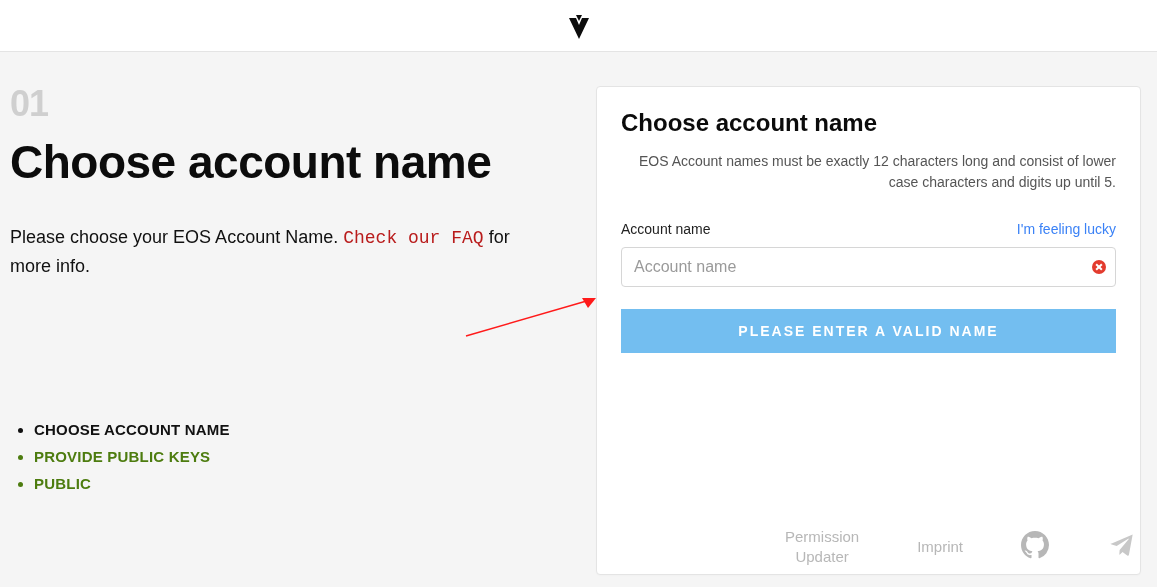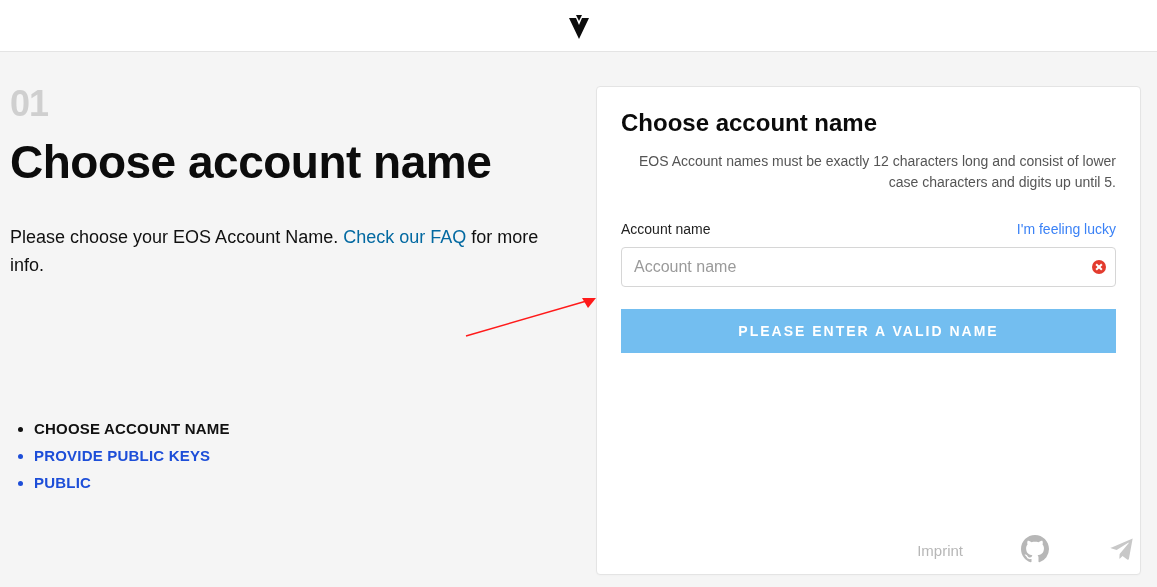--- a/index.html
+++ b/index.html
@@ -44,34 +44,35 @@
     letter-spacing: -0.5px;
     line-height: 1.05;
   }
   .subtext {
     font-size: 18px;
     color: #111;
     margin-top: 38px;
     line-height: 1.55;
   }
   .subtext a {
-    color: #0369a1;
+    color: #b91c1c;
     text-decoration: none;
+    font-family: Liberation Mono, monospace;
   }
   .steps {
     list-style: disc;
     margin-top: 140px;
     padding-left: 24px;
   }
   .steps li {
     font-size: 15px;
     font-weight: 800;
     letter-spacing: 0.2px;
     margin-bottom: 10px;
-    color: #1d4ed8;
+    color: #4d7c0f;
   }
   .steps li.active { color: #111; }
   .steps li::marker { font-size: 16px; }
 
   .card {
     background: #fff;
     border: 1px solid #e4e4e4;
     border-radius: 4px;
     width: 545px;
     padding: 22px 24px 24px 24px;
@@ -231,20 +232,22 @@
   </div>
 
   <span class="arrow">
     <svg width="140" height="50">
       <line x1="4" y1="44" x2="128" y2="8" stroke="#ff1a1a" stroke-width="1.5"></line>
       <polygon points="134,6 120,6 126,16" fill="#ff1a1a"></polygon>
     </svg>
   </span>
 
   <div class="footer">
+    <a href="#" class="foot-link" style="white-space:pre-line"><span>Permission
+Updater</span></a>
     <a href="#" class="foot-link">Imprint</a>
     <a href="#" class="foot-icon">
       <svg class="gh" viewBox="0 0 16 16" fill="#b7b7b7">
         <path d="M8 0C3.58 0 0 3.58 0 8c0 3.54 2.29 6.53 5.47 7.59.4.07.55-.17.55-.38
                  0-.19-.01-.82-.01-1.49-2.01.37-2.53-.49-2.69-.94-.09-.23-.48-.94-.82-1.13
                  -.28-.15-.68-.52-.01-.53.63-.01 1.08.58 1.23.82.72 1.21 1.87.87 2.33.66
                  .07-.52.28-.87.51-1.07-1.78-.2-3.64-.89-3.64-3.95 0-.87.31-1.59.82-2.15
                  -.08-.2-.36-1.02.08-2.12 0 0 .67-.21 2.2.82.64-.18 1.32-.27 2-.27
                  .68 0 1.36.09 2 .27 1.53-1.04 2.2-.82 2.2-.82.44 1.1.16 1.92.08 2.12
                  .51.56.82 1.27.82 2.15 0 3.07-1.87 3.75-3.65 3.95.29.25.54.73.54 1.48

